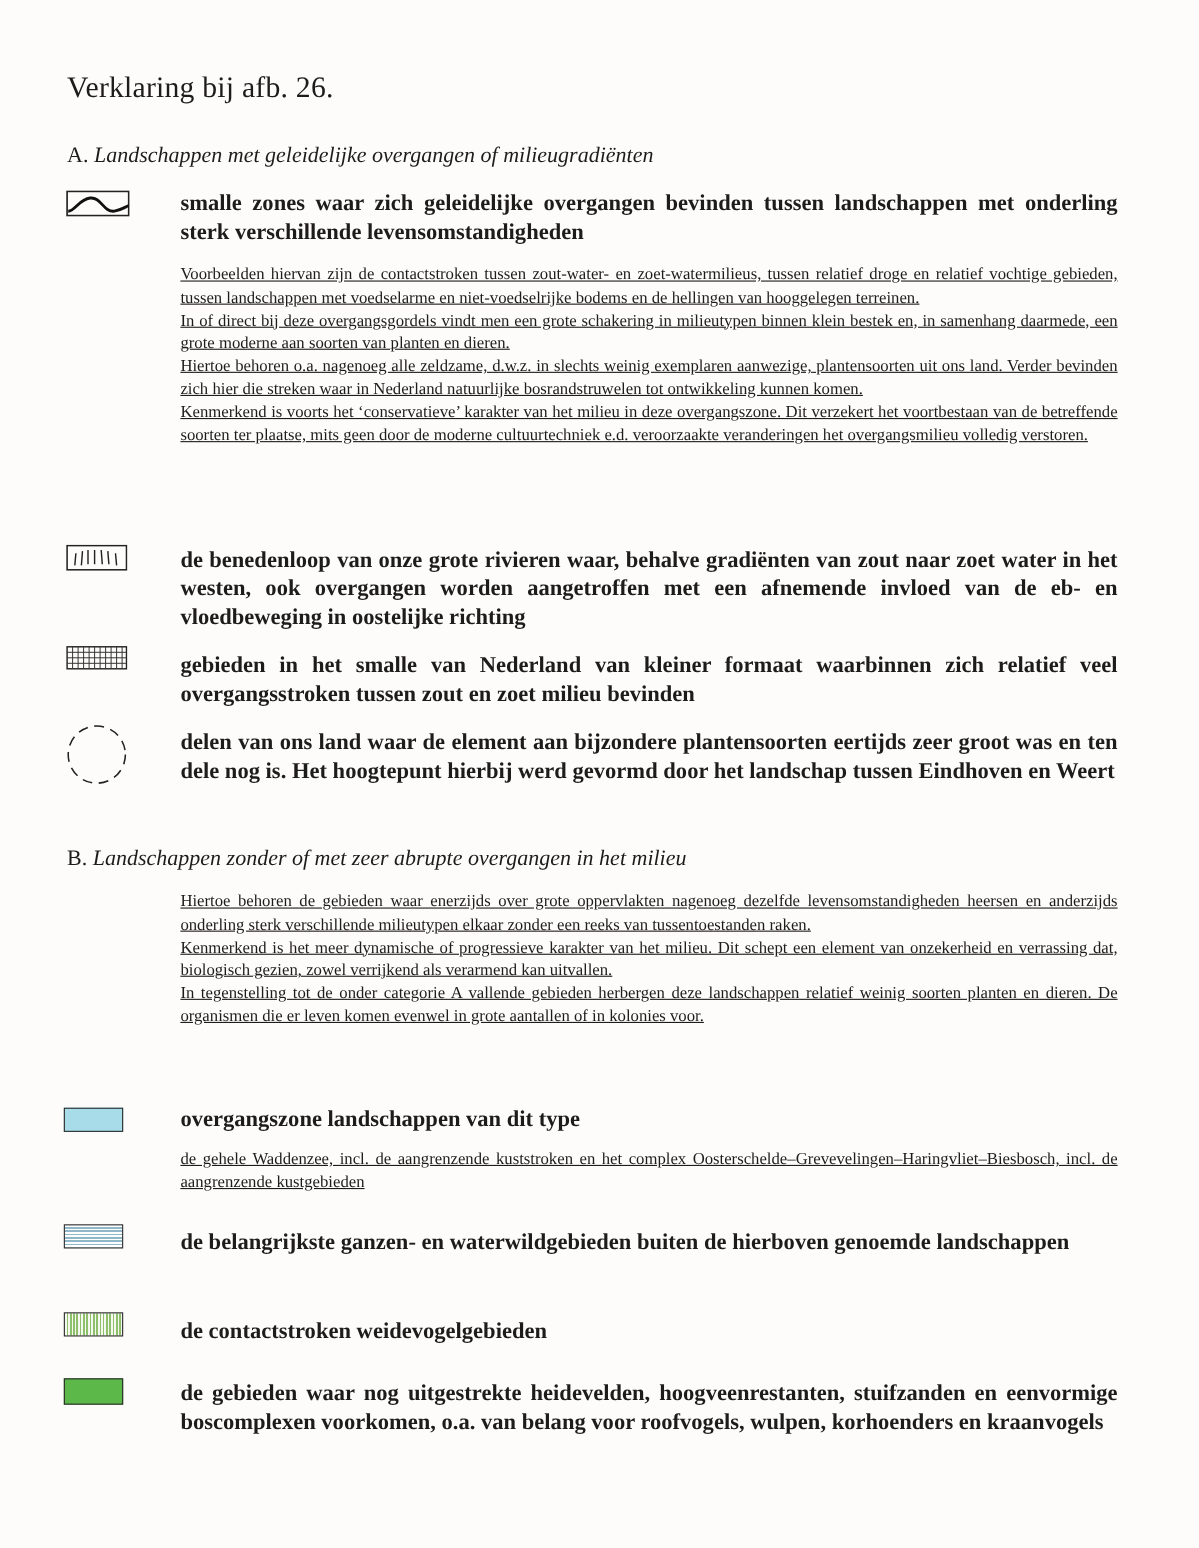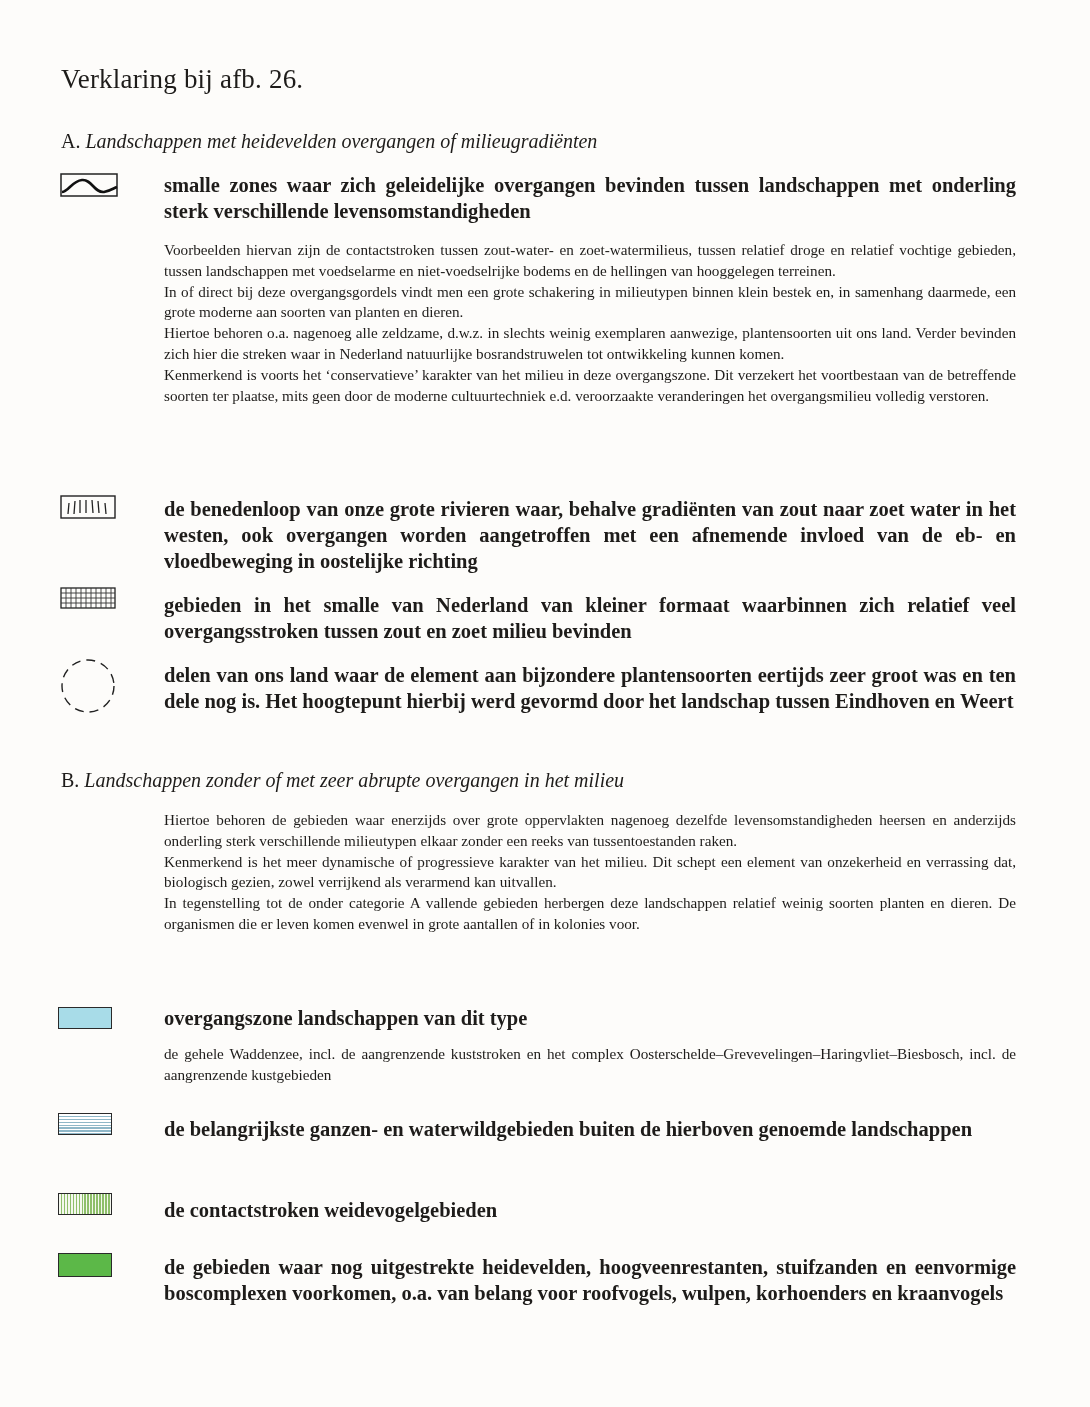--- a/index.html
+++ b/index.html
@@ -4,32 +4,32 @@
 <style>
   html, body { margin: 0; padding: 0; }
   body {
     width: 1090px; height: 1407px; background: #fdfcfa; color: #1e1c1a;
     font-family: "Liberation Serif", "DejaVu Serif", serif; position: relative; overflow: hidden;
   }
   .page-title { position: absolute; left: 61px; top: 64px; font-size: 27px; letter-spacing: 0.2px; text-align: right; }
   .section-head { position: absolute; left: 61px; font-size: 20px; }
   .section-head .ital { font-style: italic; }
   .entry-text { position: absolute; left: 164px; width: 852px; font-size: 20.5px; line-height: 26px; text-align: justify; font-weight: bold; }
-  .note { position: absolute; left: 164px; width: 852px; font-size: 15.2px; line-height: 20.8px; text-align: justify; }
+  .note { position: absolute; left: 164px; width: 852px; font-size: 15.2px; line-height: 20.8px; text-align: justify; text-decoration: underline; }
   .sym { position: absolute; }
   .box { position: absolute; box-sizing: border-box; border: 1.5px solid #2a2a2a; }
 </style>
 </head>
 <body>
 
 <div class="page-title">Verklaring bij afb. 26.</div>
 
 <div class="section-head" style="top:130px;">
   <span>A.</span>
-  <span class="ital">Landschappen met heidevelden overgangen of milieugradiënten</span>
+  <span class="ital">Landschappen met geleidelijke overgangen of milieugradiënten</span>
 </div>
 
 <svg class="sym" style="left:60px;top:173px;" width="58" height="24">
   <rect x="1" y="1" width="56" height="22" fill="none" stroke="#222" stroke-width="1.5"></rect>
   <path d="M2 19 C 8 19, 12 8, 22 7 C 32 6, 34 20, 44 19 C 50 18, 54 15, 57 14" fill="none" stroke="#111" stroke-width="2.6"></path>
 </svg>
 <div class="entry-text" style="top:172px;">smalle zones waar zich geleidelijke overgangen bevinden tussen landschappen met onderling sterk verschillende levensomstandigheden</div>
 <div class="note" style="top:240px;">
   <div>Voorbeelden hiervan zijn de contactstroken tussen zout-water- en zoet-watermilieus, tussen relatief droge en relatief vochtige gebieden, tussen landschappen met voedselarme en niet-voedselrijke bodems en de hellingen van hooggelegen terreinen.</div>
   <div>In of direct bij deze overgangsgordels vindt men een grote schakering in milieutypen binnen klein bestek en, in samenhang daarmede, een grote moderne aan soorten van planten en dieren.</div>

